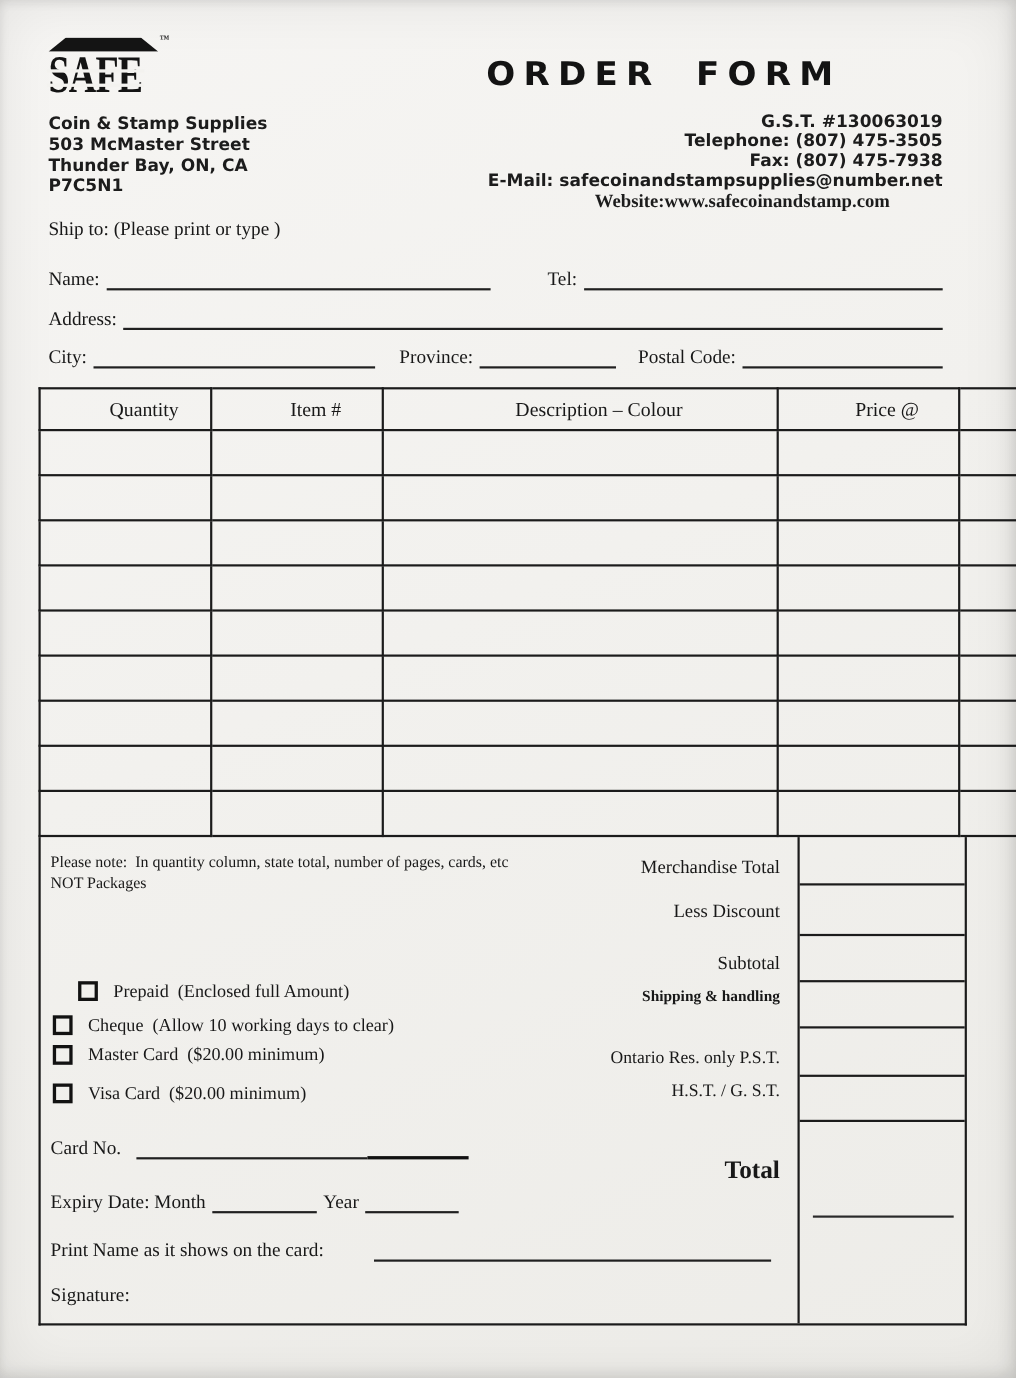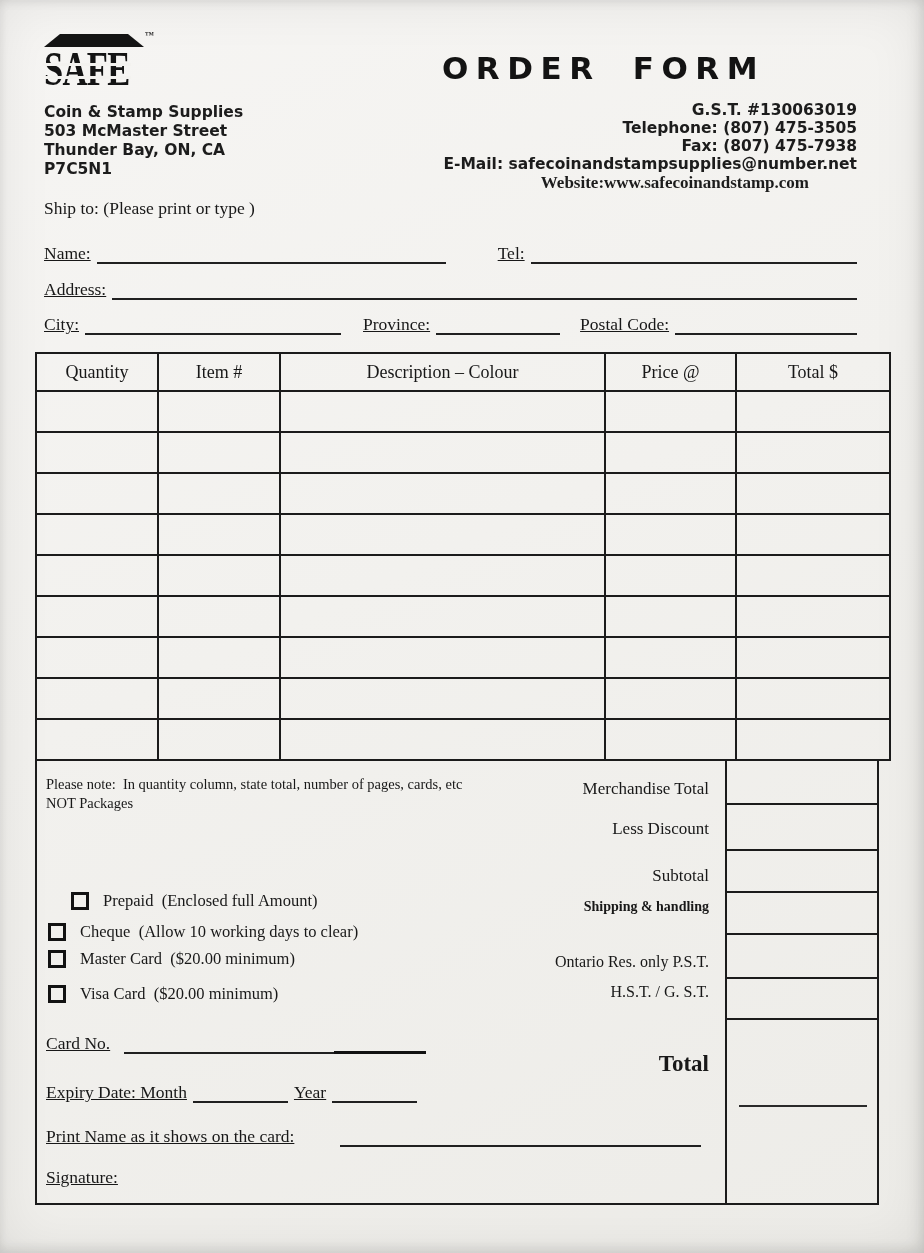--- a/index.html
+++ b/index.html
@@ -28,38 +28,38 @@
   .page-title{left:442px;top:50px;font-size:31px;font-weight:800;
     letter-spacing:7.5px;word-spacing:14px;color:#131313;transform:scaleY(0.96);}
   .company{left:44px;top:103px;font-size:15.5px;font-weight:700;line-height:19px;color:#1c1c1c;}
   .contact{right:67px;top:101px;text-align:right;font-size:15.5px;font-weight:700;line-height:18px;color:#1c1c1c;}
   .contact .serif-line{font-family:"Liberation Serif","DejaVu Serif",serif;font-size:17px;
     font-weight:700;padding-right:48px;margin-top:1px;}
 
   
   .ship-heading{left:44px;top:198px;font-size:17.5px;}
   .field-row{display:flex;align-items:flex-end;font-size:17.5px;height:24px;}
-  .ulabel{white-space:nowrap;padding-right:6px;text-decoration:underline;}
+  .ulabel{white-space:nowrap;padding-right:6px;}
   .uline{border-bottom:2px solid #202020;height:20px;}
   .row-name{left:44px;top:240px;width:813px;}
   .row-address{left:44px;top:276px;width:813px;}
   .row-city{left:44px;top:311px;width:813px;}
   .w-name-line{width:349px;}
   .ml-tel{margin-left:52px;}
   .w-city-line{width:256px;}
   .ml-prov{margin-left:22px;}
   .w-prov-line{width:124px;}
   .ml-postal{margin-left:20px;}
   .flex1{flex:1;}
 
   
   .order-table{left:35px;top:352px;}
   table{border-collapse:collapse;table-layout:fixed;width:844px;}
   th,td{border:2px solid #1b1b1b;padding:0;}
-  th{height:36px;font-weight:400;font-size:18px;font-family:"Liberation Serif","DejaVu Serif",serif;}
+  th{height:36px;font-weight:400;font-size:18px;font-family:"Liberation Serif","DejaVu Serif",serif;padding-left:34px;}
   td{height:39px;}
   .c1{width:120px;} .c2{width:120px;} .c3{width:323px;} .c4{width:129px;} .c5{width:152px;}
 
   
   .bottom-box{left:35px;top:761px;width:844px;height:444px;
     border-left:2px solid #1b1b1b;border-right:2px solid #1b1b1b;border-bottom:2px solid #1b1b1b;
     box-sizing:border-box;}
   .vdivider{position:absolute;left:688px;top:0;width:2px;height:100%;background:#1b1b1b;}
   .hline{position:absolute;left:690px;right:0;height:2px;background:#1b1b1b;}
   .sum-cell{position:absolute;left:690px;right:0;}

